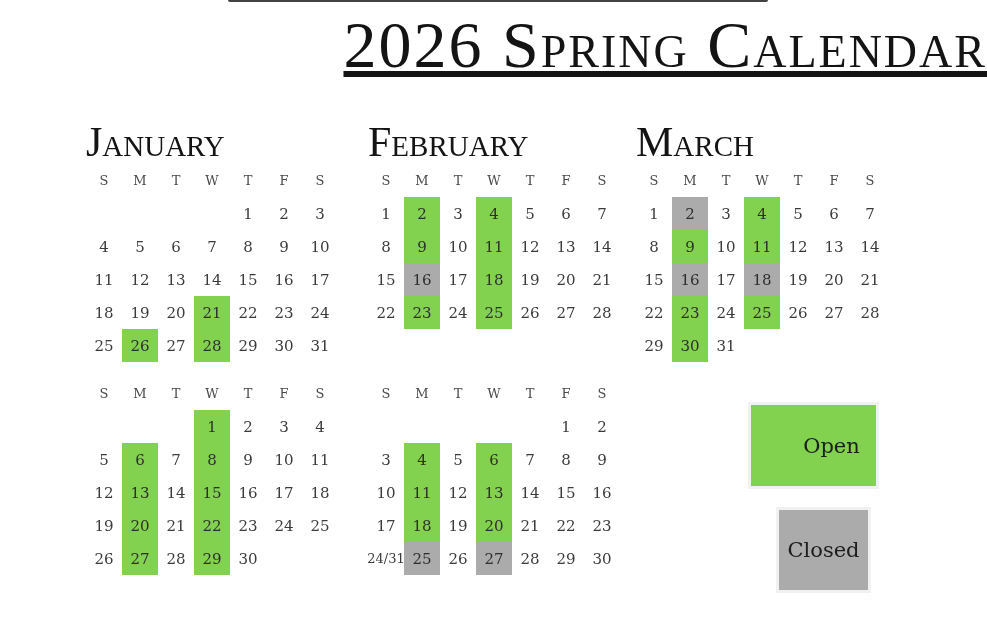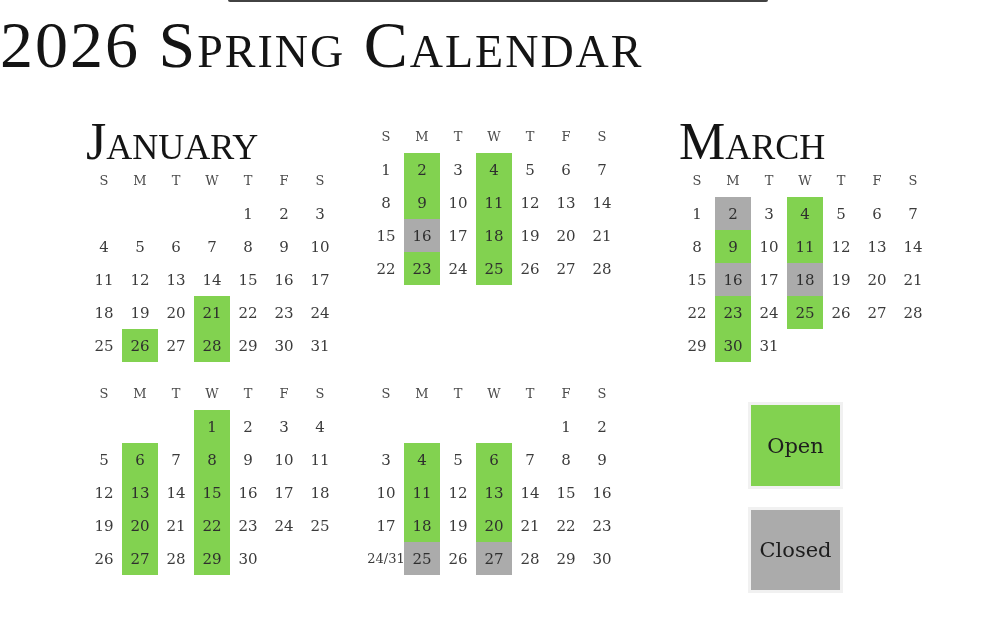--- a/index.html
+++ b/index.html
@@ -6,57 +6,57 @@
   body{
     width:987px;height:636px;position:relative;overflow:hidden;
     font-family:"DejaVu Serif", serif;color:#3d3d3d;
   }
   .top-line{
     position:absolute;top:0;left:228px;width:540px;height:2px;
     background:#2e2e2e;border-radius:0 0 3px 3px;opacity:.9;
   }
   .page-title{
     position:absolute;top:8px;left:0;width:100%;
-    text-align:left;margin:0;
+    text-align:right;margin:0;
     font-family:"Liberation Serif","DejaVu Serif",serif;
     font-variant:small-caps;font-weight:400;
-    font-size:66px;line-height:1.12;letter-spacing:2px;color:#141414;
+    font-size:66px;line-height:1.12;letter-spacing:2px;color:#141414;text-decoration:underline;
   }
   .month{position:absolute;width:260px;}
   .m-jan{left:86px;top:120px;}
   .m-feb{left:368px;top:120px;}
-  .m-mar{left:679px;top:120px;}
+  .m-mar{left:636px;top:120px;}
   .m-apr{left:86px;top:377px;}
   .m-may{left:368px;top:377px;}
   .month-title{
     font-family:"Liberation Serif","DejaVu Serif",serif;
     font-variant:small-caps;font-weight:400;
-    font-size:52px;line-height:44px;color:#141414;
+    font-size:42px;line-height:44px;color:#141414;
     margin:0;white-space:nowrap;
   }
   .grid{
     display:grid;grid-template-columns:repeat(7,36px);
     grid-auto-rows:33px;
   }
   .cell{
     display:flex;align-items:center;justify-content:center;
     font-size:15px;color:#3b3b3b;
   }
   .hdr{font-size:13px;color:#4a4a4a;}
   .cell.open{background:var(--open-color);color:#2e2e2e;}
   .cell.closed{background:var(--closed-color);color:#2e2e2e;}
   .cell.small{font-size:13px;letter-spacing:0;}
   .legend{position:absolute;left:751px;top:405px;width:90px;}
   .legend-box{
     width:89px;display:flex;align-items:center;justify-content:center;
     font-size:21px;color:#1d1d1d;
     box-shadow:0 0 0 3px #f1f1f1;
   }
-  .legend-open{height:81px;background:var(--open-color);margin-bottom:24px;}
-  .legend-closed{height:80px;background:var(--closed-color);}
+  .legend-open{height:81px;background:var(--open-color);margin-bottom:24px;padding-left:36px;}
+  .legend-closed{height:80px;background:var(--closed-color);margin-left:28px;}
 </style>
 </head>
 <body style="--open-color: #82d250; --closed-color: #ababab;">
 
 <div class="top-line"></div>
 
 <h1 class="page-title">2026 Spring Calendar</h1>
 
 <section class="month m-jan">
   <h2 class="month-title">January</h2>
@@ -100,20 +100,21 @@
       <div class="cell open">26</div>
       <div class="cell">27</div>
       <div class="cell open">28</div>
       <div class="cell">29</div>
       <div class="cell">30</div>
       <div class="cell">31</div>
     </div>
 </section>
 
 <section class="month m-feb">
+  <h2 class="month-title">February</h2>
   <div class="grid">
       <div class="cell hdr">S</div>
       <div class="cell hdr">M</div>
       <div class="cell hdr">T</div>
       <div class="cell hdr">W</div>
       <div class="cell hdr">T</div>
       <div class="cell hdr">F</div>
       <div class="cell hdr">S</div>
       <div class="cell">1</div>
       <div class="cell open">2</div>

